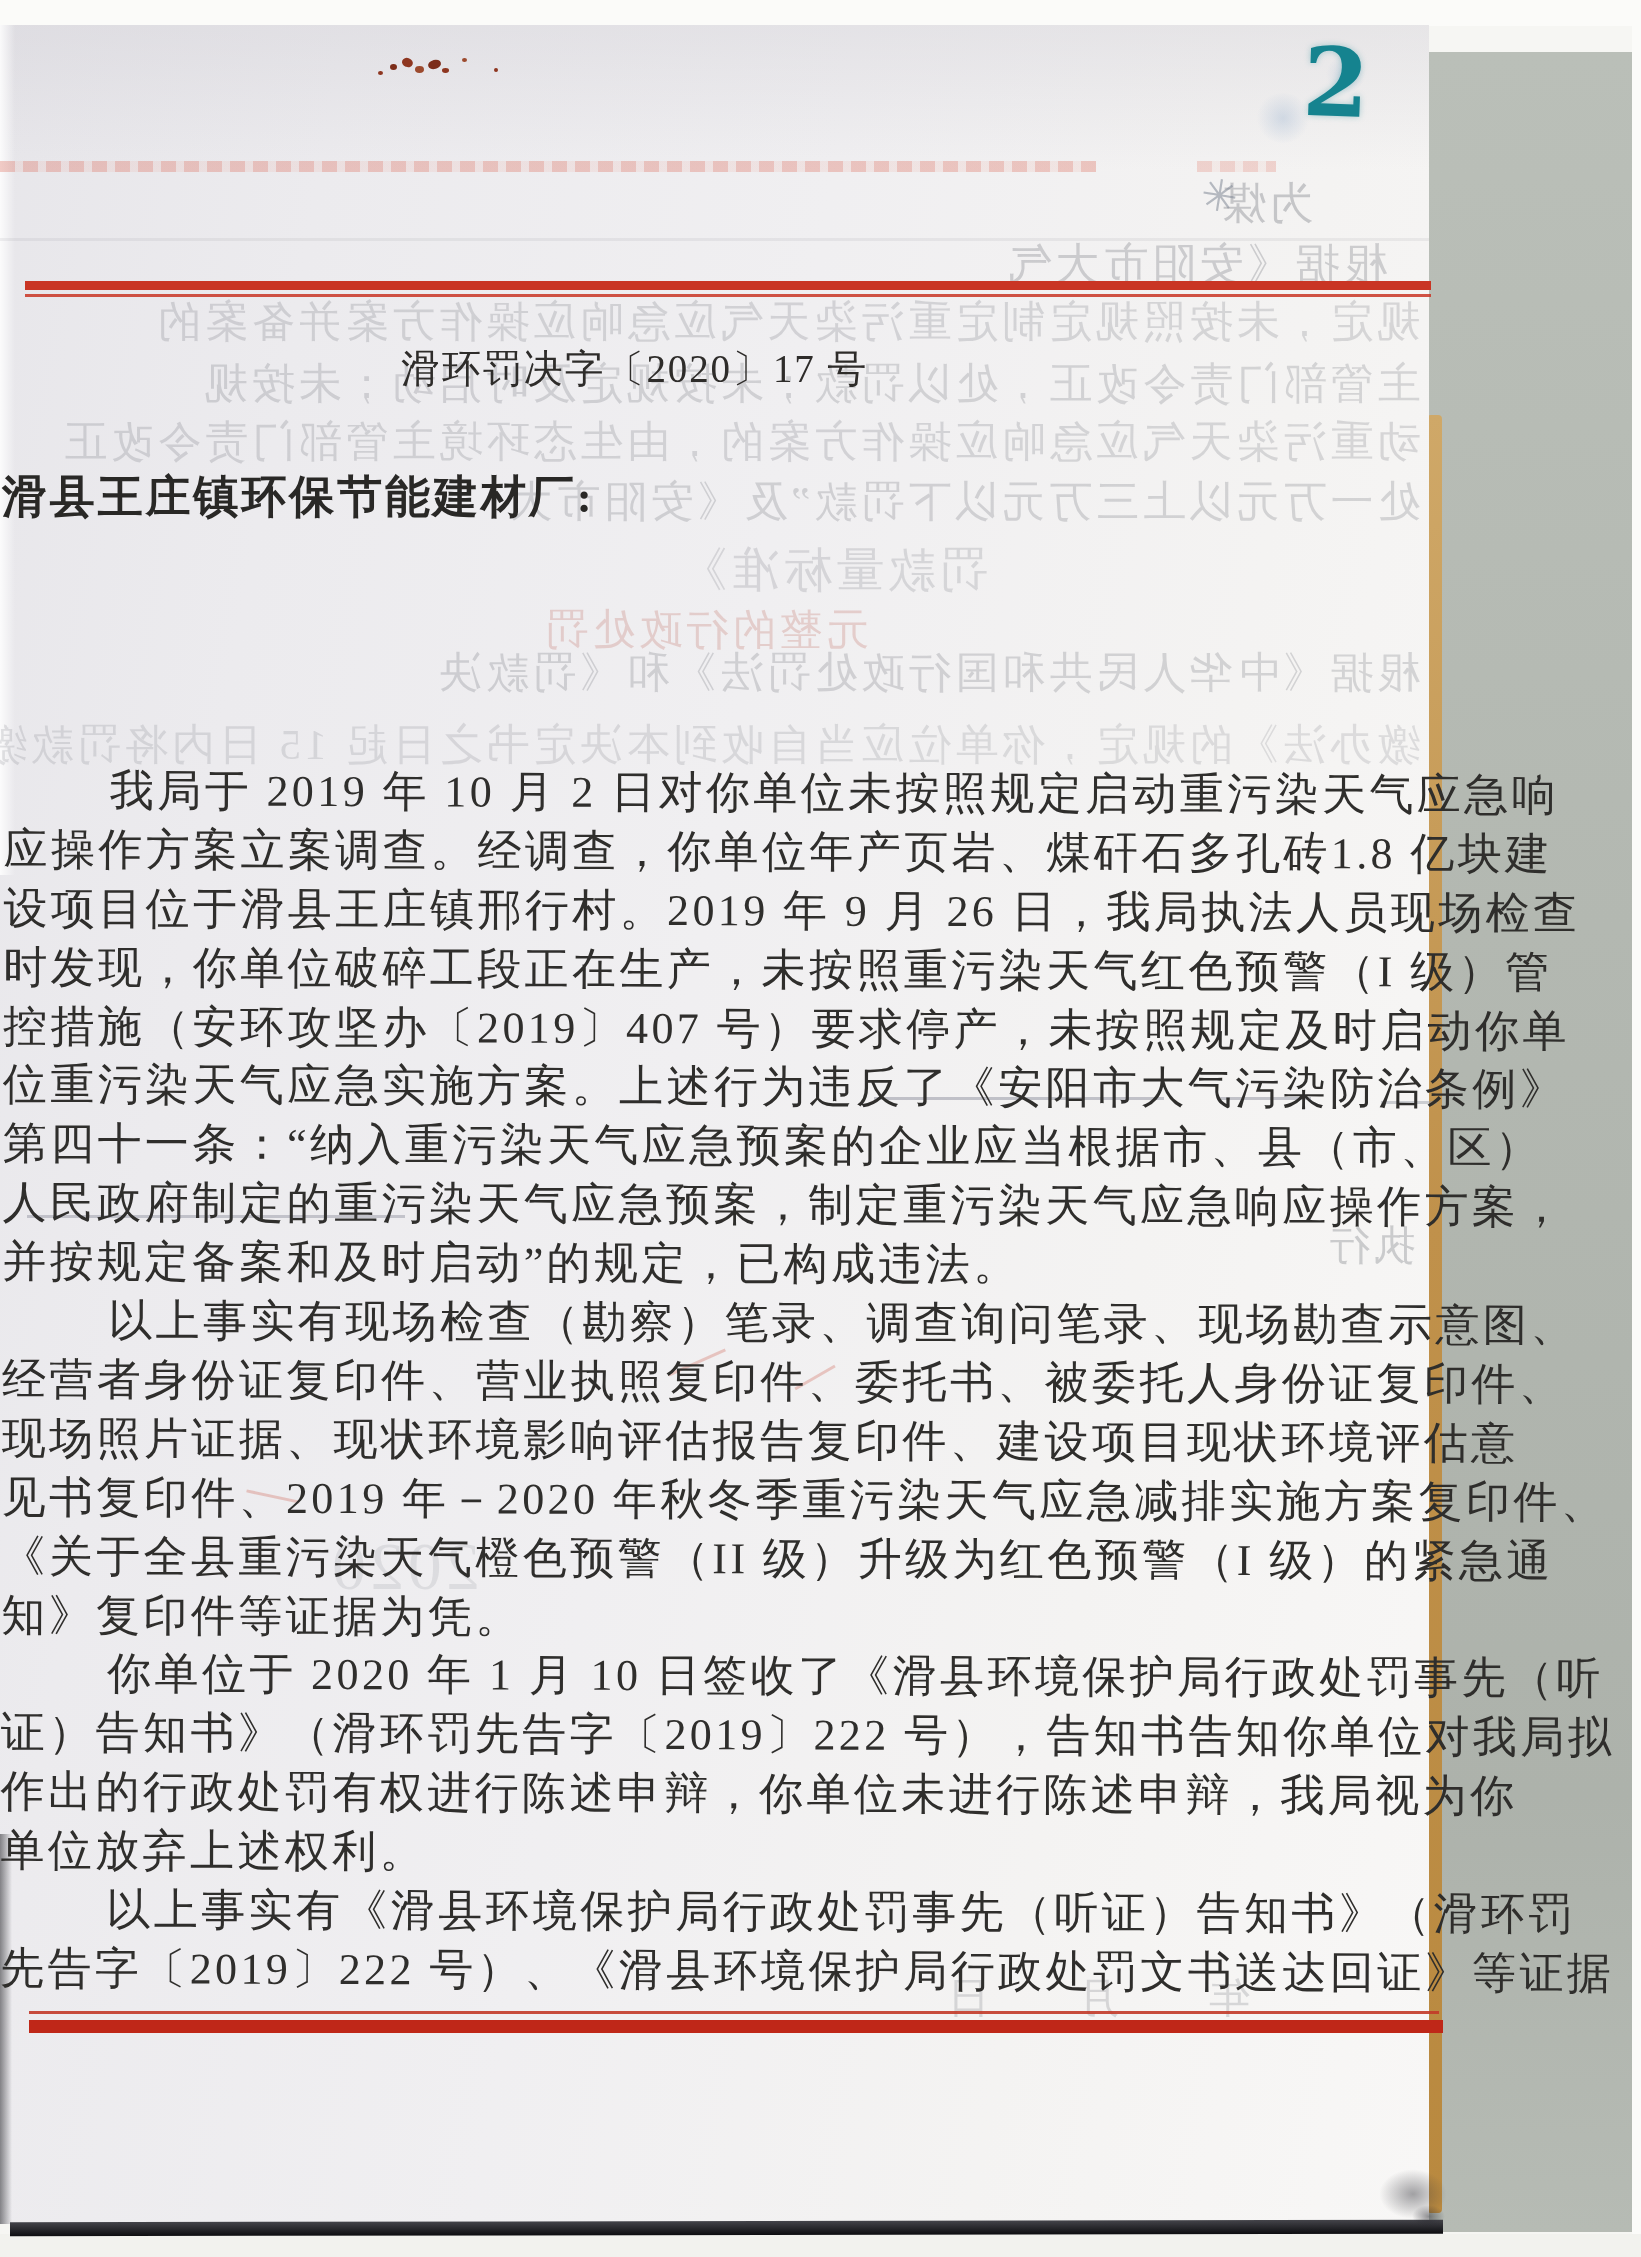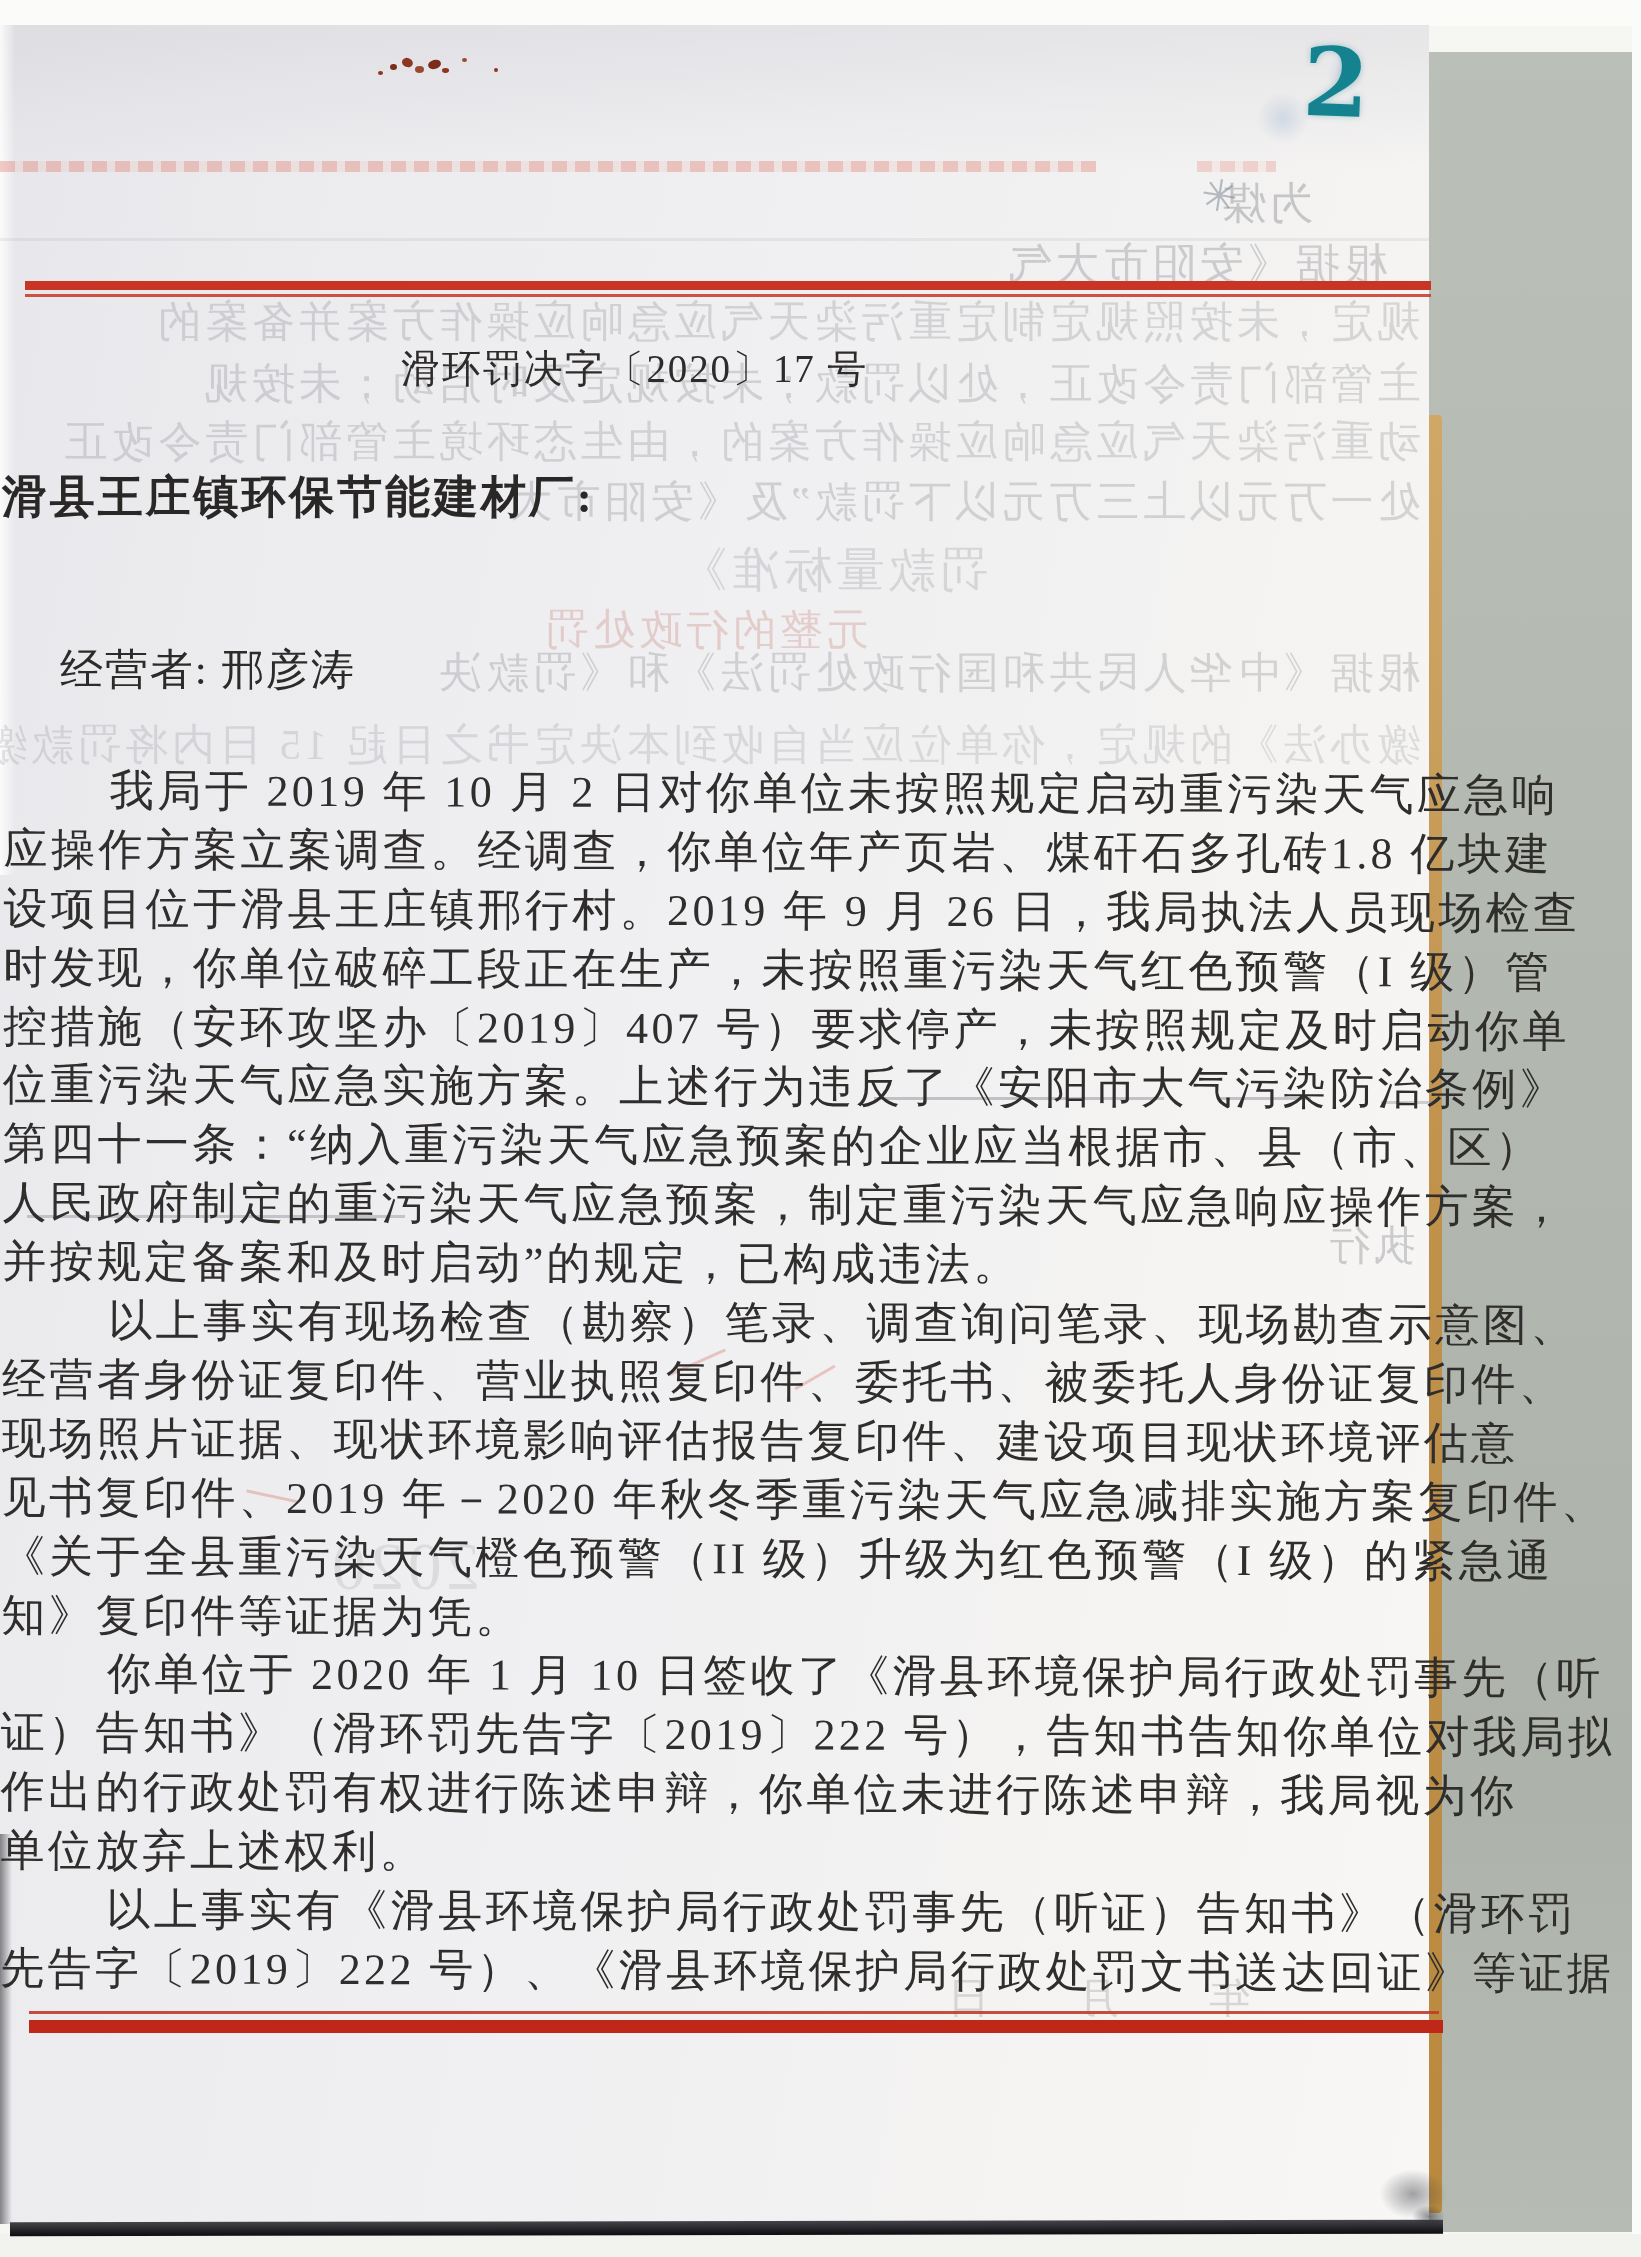--- a/index.html
+++ b/index.html
@@ -103,21 +103,20 @@
   <div class="red-streak" style="left:792px;top:1376px;width:46px;transform:rotate(-30deg);"></div>
   <div class="red-streak" style="left:246px;top:1495px;width:54px;transform:rotate(12deg);"></div>
 
   <div class="abs bleed-red-band"></div>
   <div class="abs bleed-red-band frag"></div>
   <div class="abs rule-top-thick"></div>
   <div class="abs rule-top-thin"></div>
   <div class="abs doc-number">滑环罚决字〔2020〕17 号</div>
 
   <div class="abs recipient">滑县王庄镇环保节能建材厂:</div>
-  <div class="abs info-line" style="top:641px;"><span>经营者: </span><span>邢彦涛</span></div>
 
   <div class="abs body-block">
     <div class="bline ind" style="top:0px;">我局于 2019 年 10 月 2 日对你单位未按照规定启动重污染天气应急响</div>
     <div class="bline" style="top:59px;">应操作方案立案调查。经调查，你单位年产页岩、煤矸石多孔砖1.8 亿块建</div>
     <div class="bline" style="top:118px;">设项目位于滑县王庄镇邢行村。2019 年 9 月 26 日，我局执法人员现场检查</div>
     <div class="bline" style="top:177px;">时发现，你单位破碎工段正在生产，未按照重污染天气红色预警（I 级）管</div>
     <div class="bline" style="top:236px;">控措施（安环攻坚办〔2019〕407 号）要求停产，未按照规定及时启动你单</div>
     <div class="bline" style="top:294px;">位重污染天气应急实施方案。上述行为违反了《安阳市大气污染防治条例》</div>
     <div class="bline" style="top:353px;">第四十一条：“纳入重污染天气应急预案的企业应当根据市、县（市、区）</div>
     <div class="bline" style="top:412px;">人民政府制定的重污染天气应急预案，制定重污染天气应急响应操作方案，</div>

